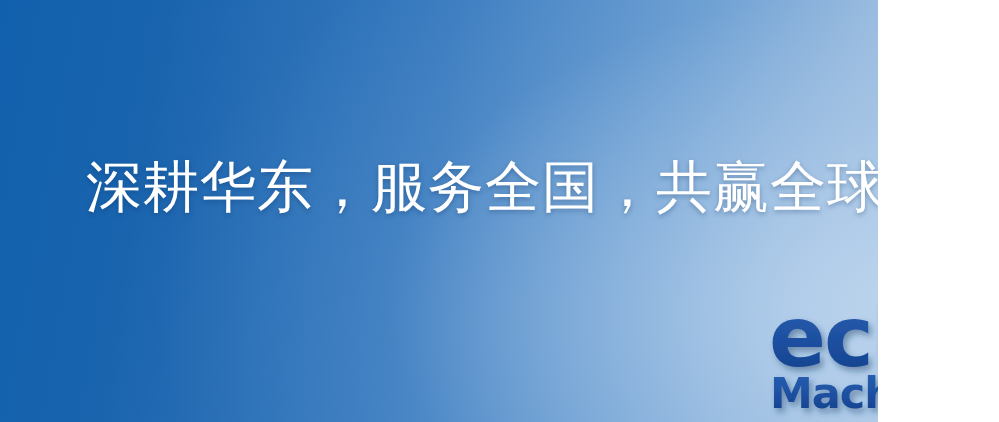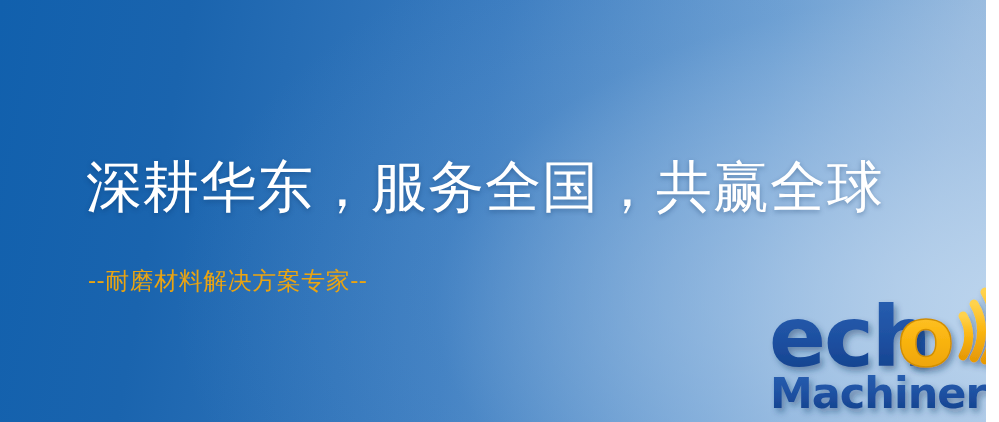--- a/index.html
+++ b/index.html
@@ -2,21 +2,21 @@
 <html><head>
 <meta charset="utf-8">
 <style>
   html, body {
     margin: 0;
     padding: 0;
     background: #ffffff;
   }
   #banner {
     position: relative;
-    width: 986px;
+    width: 878px;
     height: 422px;
     overflow: hidden;
     font-family: "Liberation Sans", sans-serif;
     background:
       radial-gradient(120% 150% at 104% 72%, rgba(190,214,238,0.95) 0%, rgba(170,200,232,0.55) 28%, rgba(130,175,220,0.15) 50%, rgba(0,0,0,0) 72%),
       linear-gradient(100deg, #1160ad 0%, #1a64ae 18%, #3b7cc0 48%, #6b9ed2 74%, #9bbcdf 92%, #a7c4e3 100%);
   }
 
   
   #headline {
@@ -60,21 +60,20 @@
     overflow: visible;
   }
 </style>
 </head>
 <body>
 
 <div id="banner">
 
   <div id="headline">深耕华东，服务全国，共赢全球</div>
 
-  <div id="subtitle">--耐磨材料解决方案专家--</div>
 
   <div id="logo">
     <svg viewBox="0 0 258 126" xmlns="http://www.w3.org/2000/svg">
       <defs>
         <filter id="softshadow" x="-25%" y="-25%" width="160%" height="170%">
           <feDropShadow dx="3" dy="4" stdDeviation="3" flood-color="#123a66" flood-opacity="0.45"></feDropShadow>
         </filter>
         <linearGradient id="blueGrad" x1="0" y1="0" x2="0" y2="1">
           <stop offset="0%" stop-color="#2a62b4"></stop>
           <stop offset="55%" stop-color="#1d4fa0"></stop>

